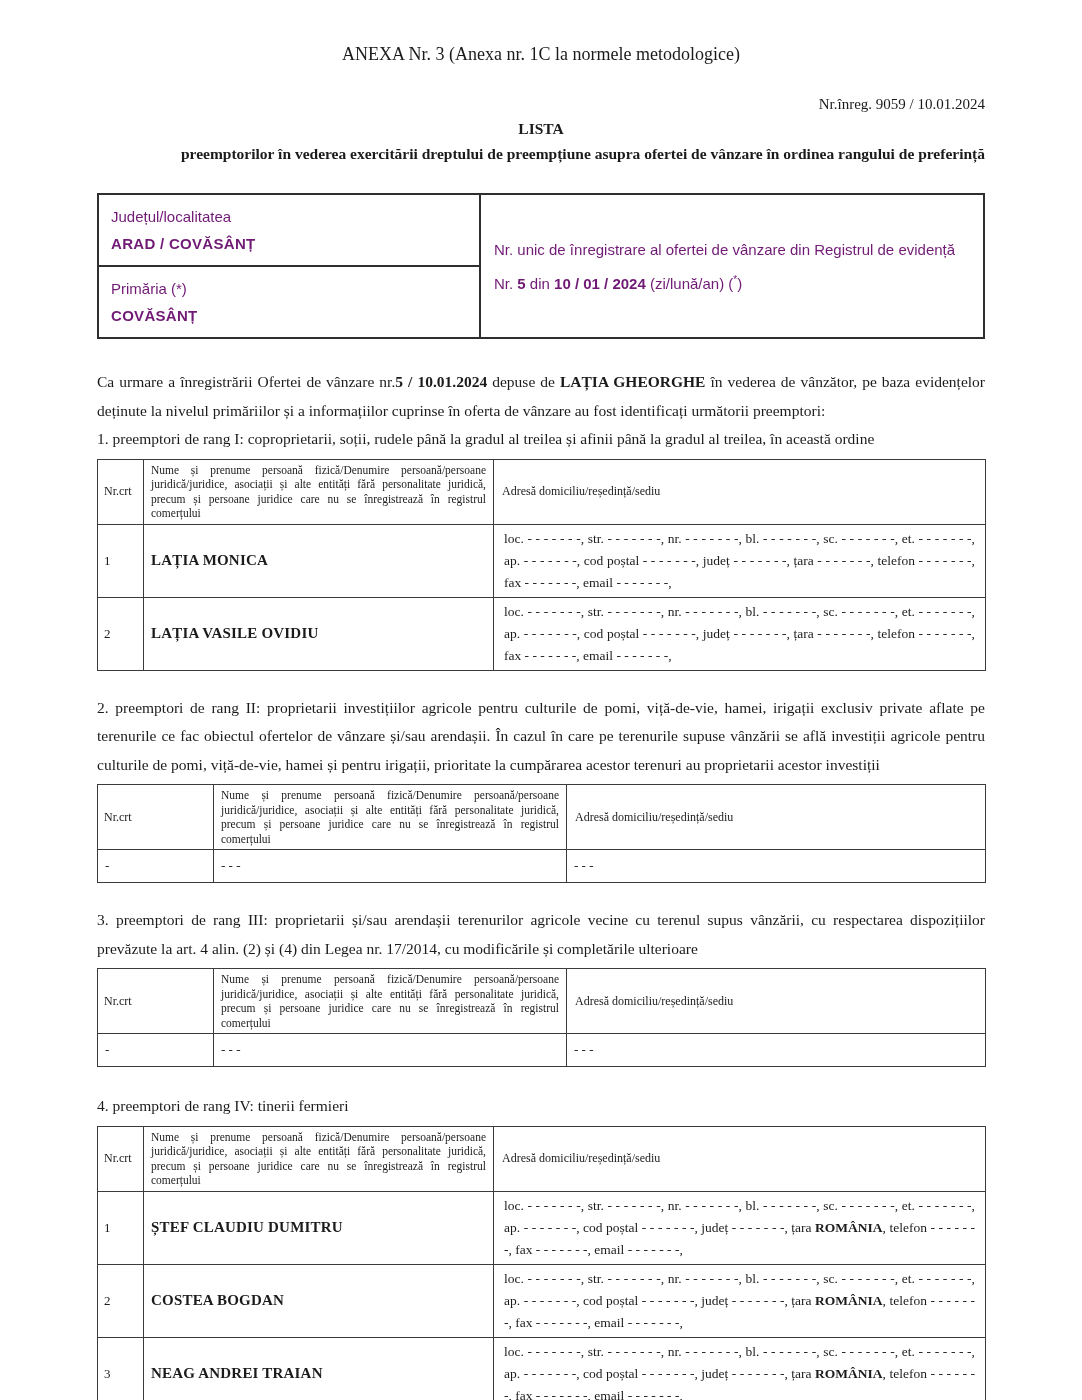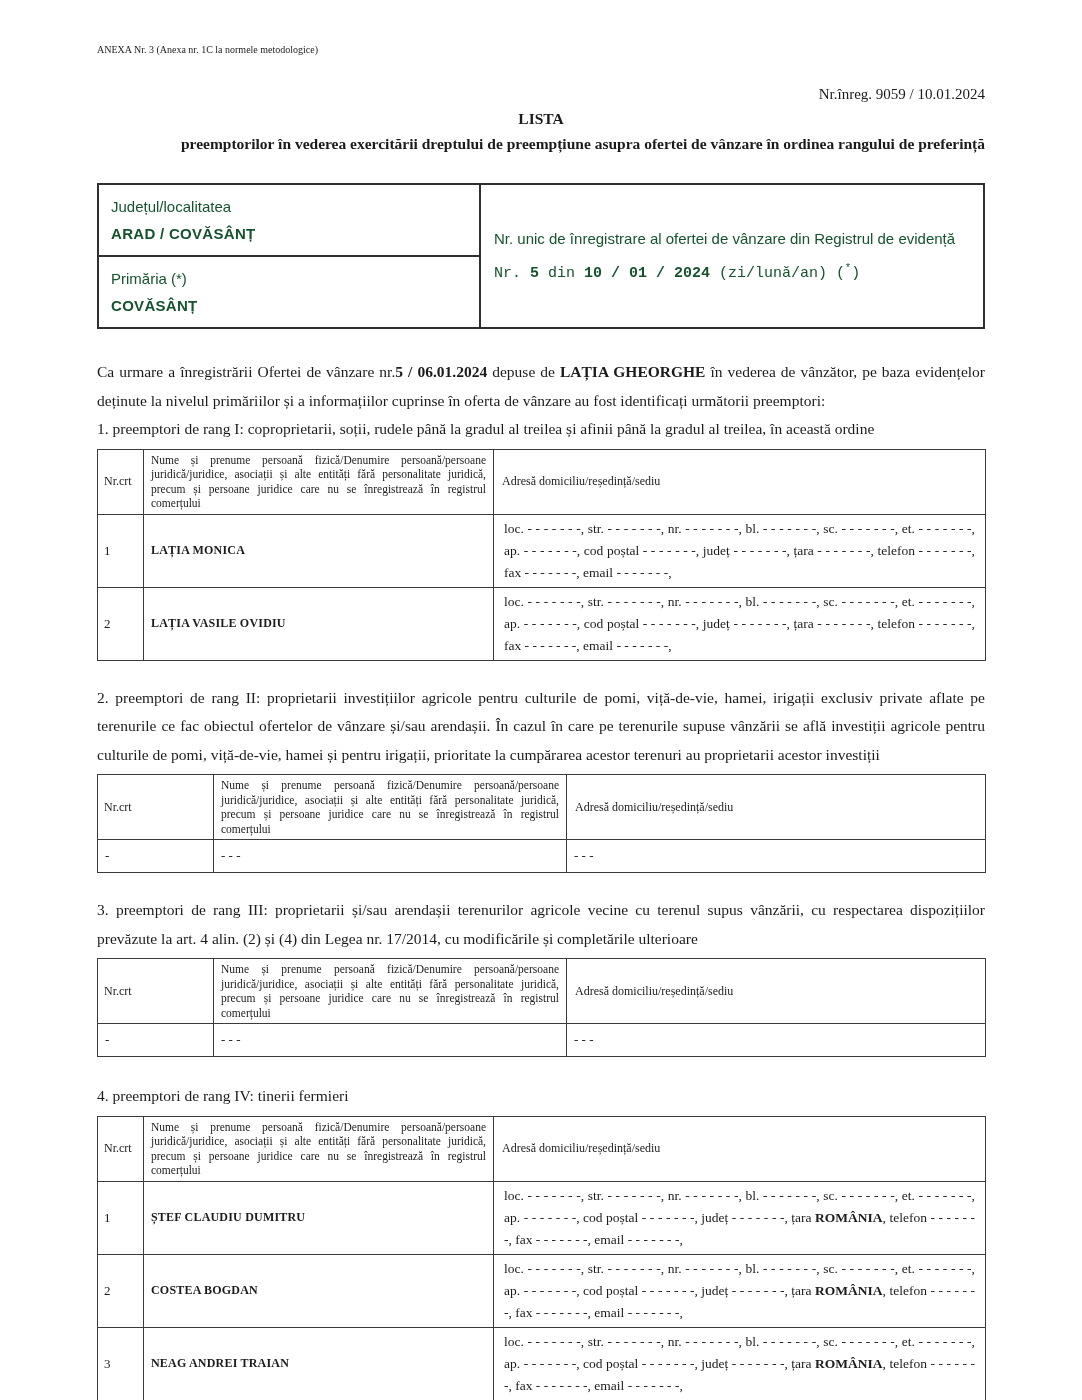--- a/index.html
+++ b/index.html
@@ -8,61 +8,61 @@
     font-family:"Liberation Serif","DejaVu Serif",serif;
     color:#1b1b1b;
     -webkit-font-smoothing:antialiased;
   }
   .page {
     box-sizing:border-box;
     width:1082px; height:1400px;
     padding:44px 97px 0 97px;
     overflow:hidden;
   }
-  .right-line { text-align:left; font-size:10px; }
+  .right-line { text-align:center; font-size:18px; }
   .reg-line   { text-align:right; font-size:15px; margin-top:31px; }
   .doc-title  { text-align:center; font-weight:bold; font-size:15.5px; margin-top:7px; }
   .doc-subtitle {
     text-align:right; font-weight:bold; font-size:15.5px;
     line-height:26px; margin-top:3px;
   }
 
   
   table.info-table {
     width:100%; border-collapse:collapse; margin-top:26px;
     font-family:"Liberation Sans","DejaVu Sans",sans-serif;
-    font-size:15px; color:#14532d; table-layout:fixed;
+    font-size:15px; color:#701a75; table-layout:fixed;
   }
   table.info-table td { border:2px solid #2f2f2f; }
   .info-left  { width:356px; padding:8px 12px; vertical-align:middle; line-height:27px; }
   .info-right { padding:6px 13px; vertical-align:middle;margin-left:36px; }
   .info-bold  { font-weight:bold; letter-spacing:0.3px; }
   .info-reg-text { text-align:justify; line-height:29px; }
-  .info-reg-nr   { line-height:29px; margin-top:1px;font-family:Liberation Mono, monospace; }
+  .info-reg-nr   { line-height:29px; margin-top:1px; }
   .info-reg-nr sup { font-size:10px; }
 
   .para {
     font-size:15.5px; line-height:28.5px; text-align:justify;
     margin:0;
   }
   .intro-para   { margin-top:29px; }
   .section-para { margin-top:23px; }
   .section4-line{ margin-top:25px; }
 
   
   table.data-table {
     width:100%; border-collapse:collapse; table-layout:fixed;
     margin-top:5px;
   }
   table.data-table td { border:1.5px solid #3b3b3b; vertical-align:middle; }
   .th-nr   { font-size:12px; padding:2px 4px 2px 6px; }
   .th-name { font-size:11.5px; line-height:14.5px; text-align:justify; padding:3px 7px; }
   .th-addr { font-size:12px; padding:10px 8px; }
   .cell-nr   { font-size:13px; padding:2px 4px 2px 6px; }
-  .cell-name { font-size:12px; font-weight:bold; letter-spacing:0.2px; padding:2px 7px; }
+  .cell-name { font-size:15px; font-weight:bold; letter-spacing:0.2px; padding:2px 7px; }
   .cell-addr { font-size:13.5px; line-height:22px; text-align:justify; padding:3px 10px; }
   .cell-dash { font-size:13px; padding:2px 7px; }
 
   
   .col-a1 { width:46px; } .col-a2 { width:350px; } .col-a3 { width:492px; }
   
   .col-b1 { width:116px; } .col-b2 { width:353px; } .col-b3 { width:419px; }
 
   .h-head  { height:52px; }
   .h-row3  { height:66px; }
@@ -94,21 +94,21 @@
     </tr>
     <tr>
       <td class="info-left">
         <div>Primăria (*)</div>
         <div class="info-bold">COVĂSÂNȚ</div>
       </td>
     </tr>
   </tbody>
     </table>
 
-  <p class="para intro-para"><span>Ca urmare a înregistrării Ofertei de vânzare nr.</span><span class="b">5 / 06.01.2024</span><span> depuse de </span><span class="b">LAȚIA GHEORGHE</span><span> în vederea de vânzător, pe baza evidențelor deținute la nivelul primăriilor și a informațiilor cuprinse în oferta de vânzare au fost identificați următorii preemptori:</span></p>
+  <p class="para intro-para"><span>Ca urmare a înregistrării Ofertei de vânzare nr.</span><span class="b">5 / 10.01.2024</span><span> depuse de </span><span class="b">LAȚIA GHEORGHE</span><span> în vederea de vânzător, pe baza evidențelor deținute la nivelul primăriilor și a informațiilor cuprinse în oferta de vânzare au fost identificați următorii preemptori:</span></p>
 
   <p class="para">1. preemptori de rang I: coproprietarii, soții, rudele până la gradul al treilea și afinii până la gradul al treilea, în această ordine</p>
 
   <table class="data-table">
     <colgroup>
         <col class="col-a1">
         <col class="col-a2">
         <col class="col-a3">
       </colgroup>
     <tbody>

